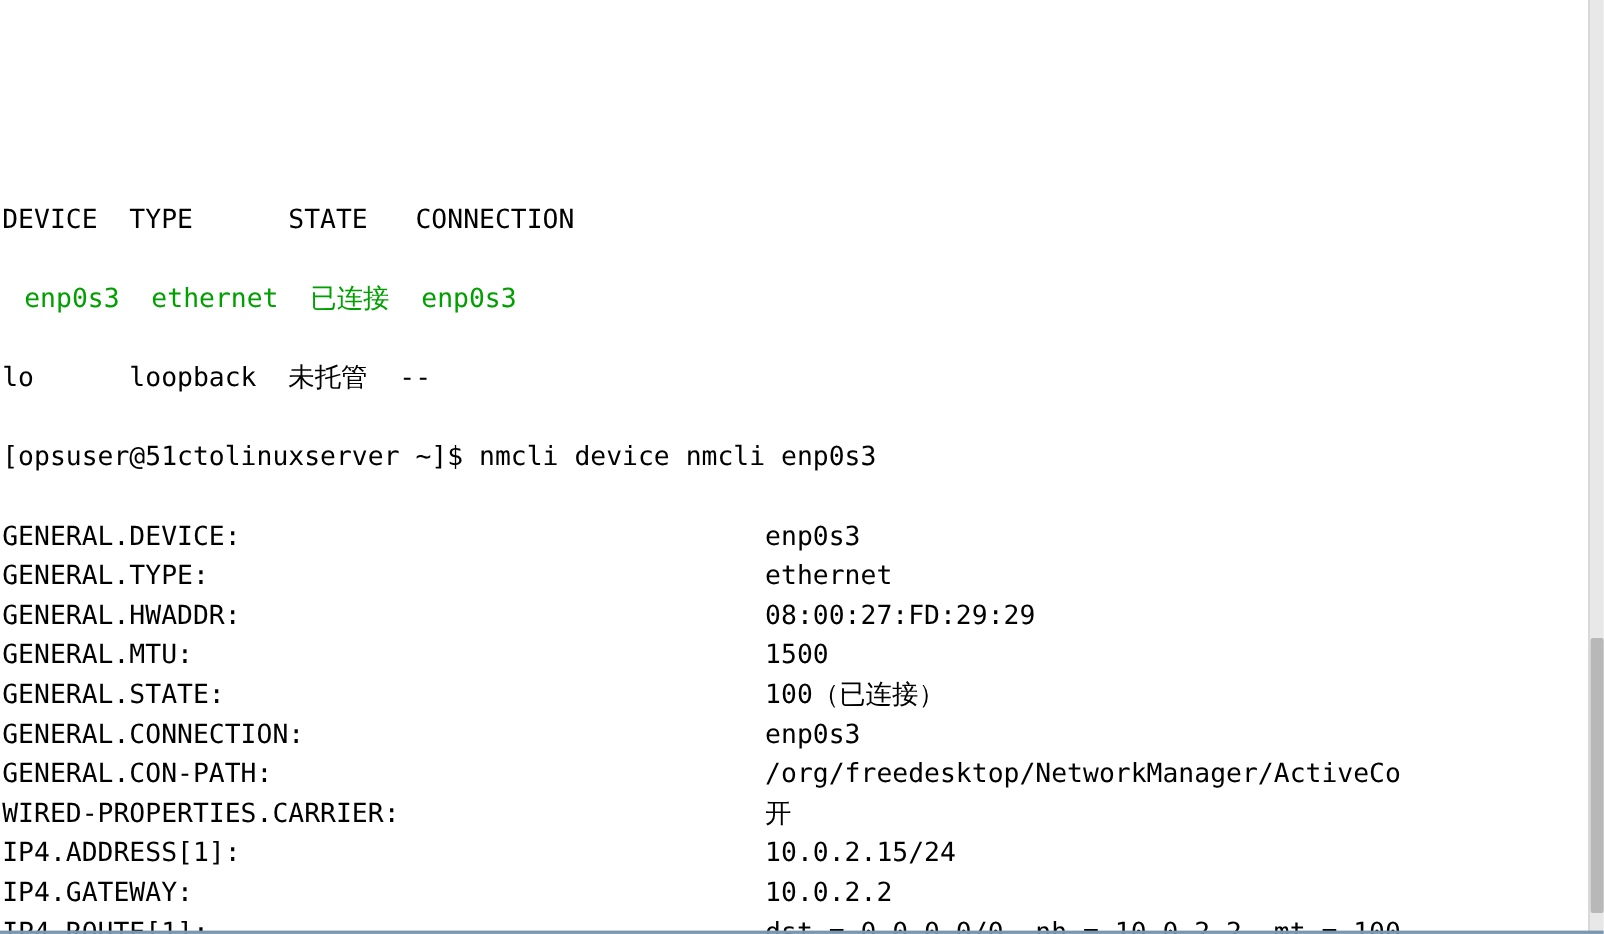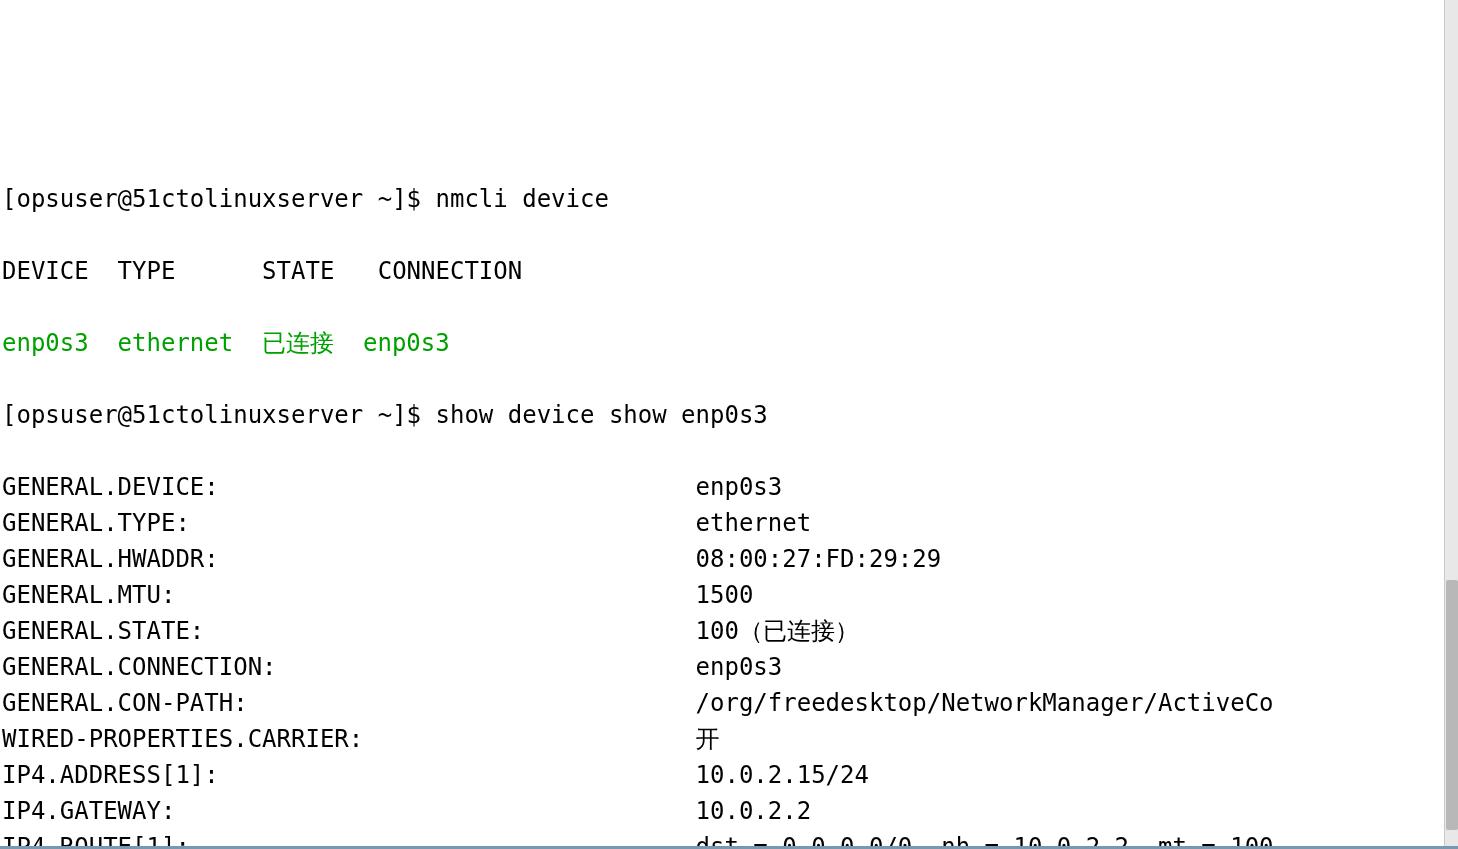--- a/index.html
+++ b/index.html
@@ -12,21 +12,21 @@
       padding: 1px 2px;
       white-space: pre;
       overflow: hidden;
       width: 1458px;
       height: 849px;
       position: relative;
     }
     .term {
       white-space: pre;
     }
-    .green { color: #00a000; }
+    .green { color: #00a000; margin-left: 20px; }
     .prompt-line { display: block; }
     .row { display: block; }
     .scrollbar-track {
       position: absolute;
       right: 0;
       top: 0;
       width: 14px;
       height: 100%;
       background: #e8e8e8;
       border-left: 1px solid #c8c8c8;
@@ -46,24 +46,24 @@
       height: 3px;
       background: #7a97b0;
     }
   </style>
 </head>
 <body>
 
 
 
 <div class="term">
-<span class="prompt-line"><span>[opsuser@51ctolinuxserver ~]$ </span><span>nmcli device</span></span>
 <span class="row">DEVICE  TYPE      STATE   CONNECTION  </span>
 <span class="row green">enp0s3  ethernet  已连接  enp0s3      </span>
-<span class="prompt-line"><span>[opsuser@51ctolinuxserver ~]$ </span><span>show device show enp0s3</span></span>
+<span class="row">lo      loopback  未托管  --          </span>
+<span class="prompt-line"><span>[opsuser@51ctolinuxserver ~]$ </span><span>nmcli device nmcli enp0s3</span></span>
 <div id="details-block">GENERAL.DEVICE:                                 enp0s3
 GENERAL.TYPE:                                   ethernet
 GENERAL.HWADDR:                                 08:00:27:FD:29:29
 GENERAL.MTU:                                    1500
 GENERAL.STATE:                                  100（已连接）
 GENERAL.CONNECTION:                             enp0s3
 GENERAL.CON-PATH:                               /org/freedesktop/NetworkManager/ActiveCo
 WIRED-PROPERTIES.CARRIER:                       开
 IP4.ADDRESS[1]:                                 10.0.2.15/24
 IP4.GATEWAY:                                    10.0.2.2

